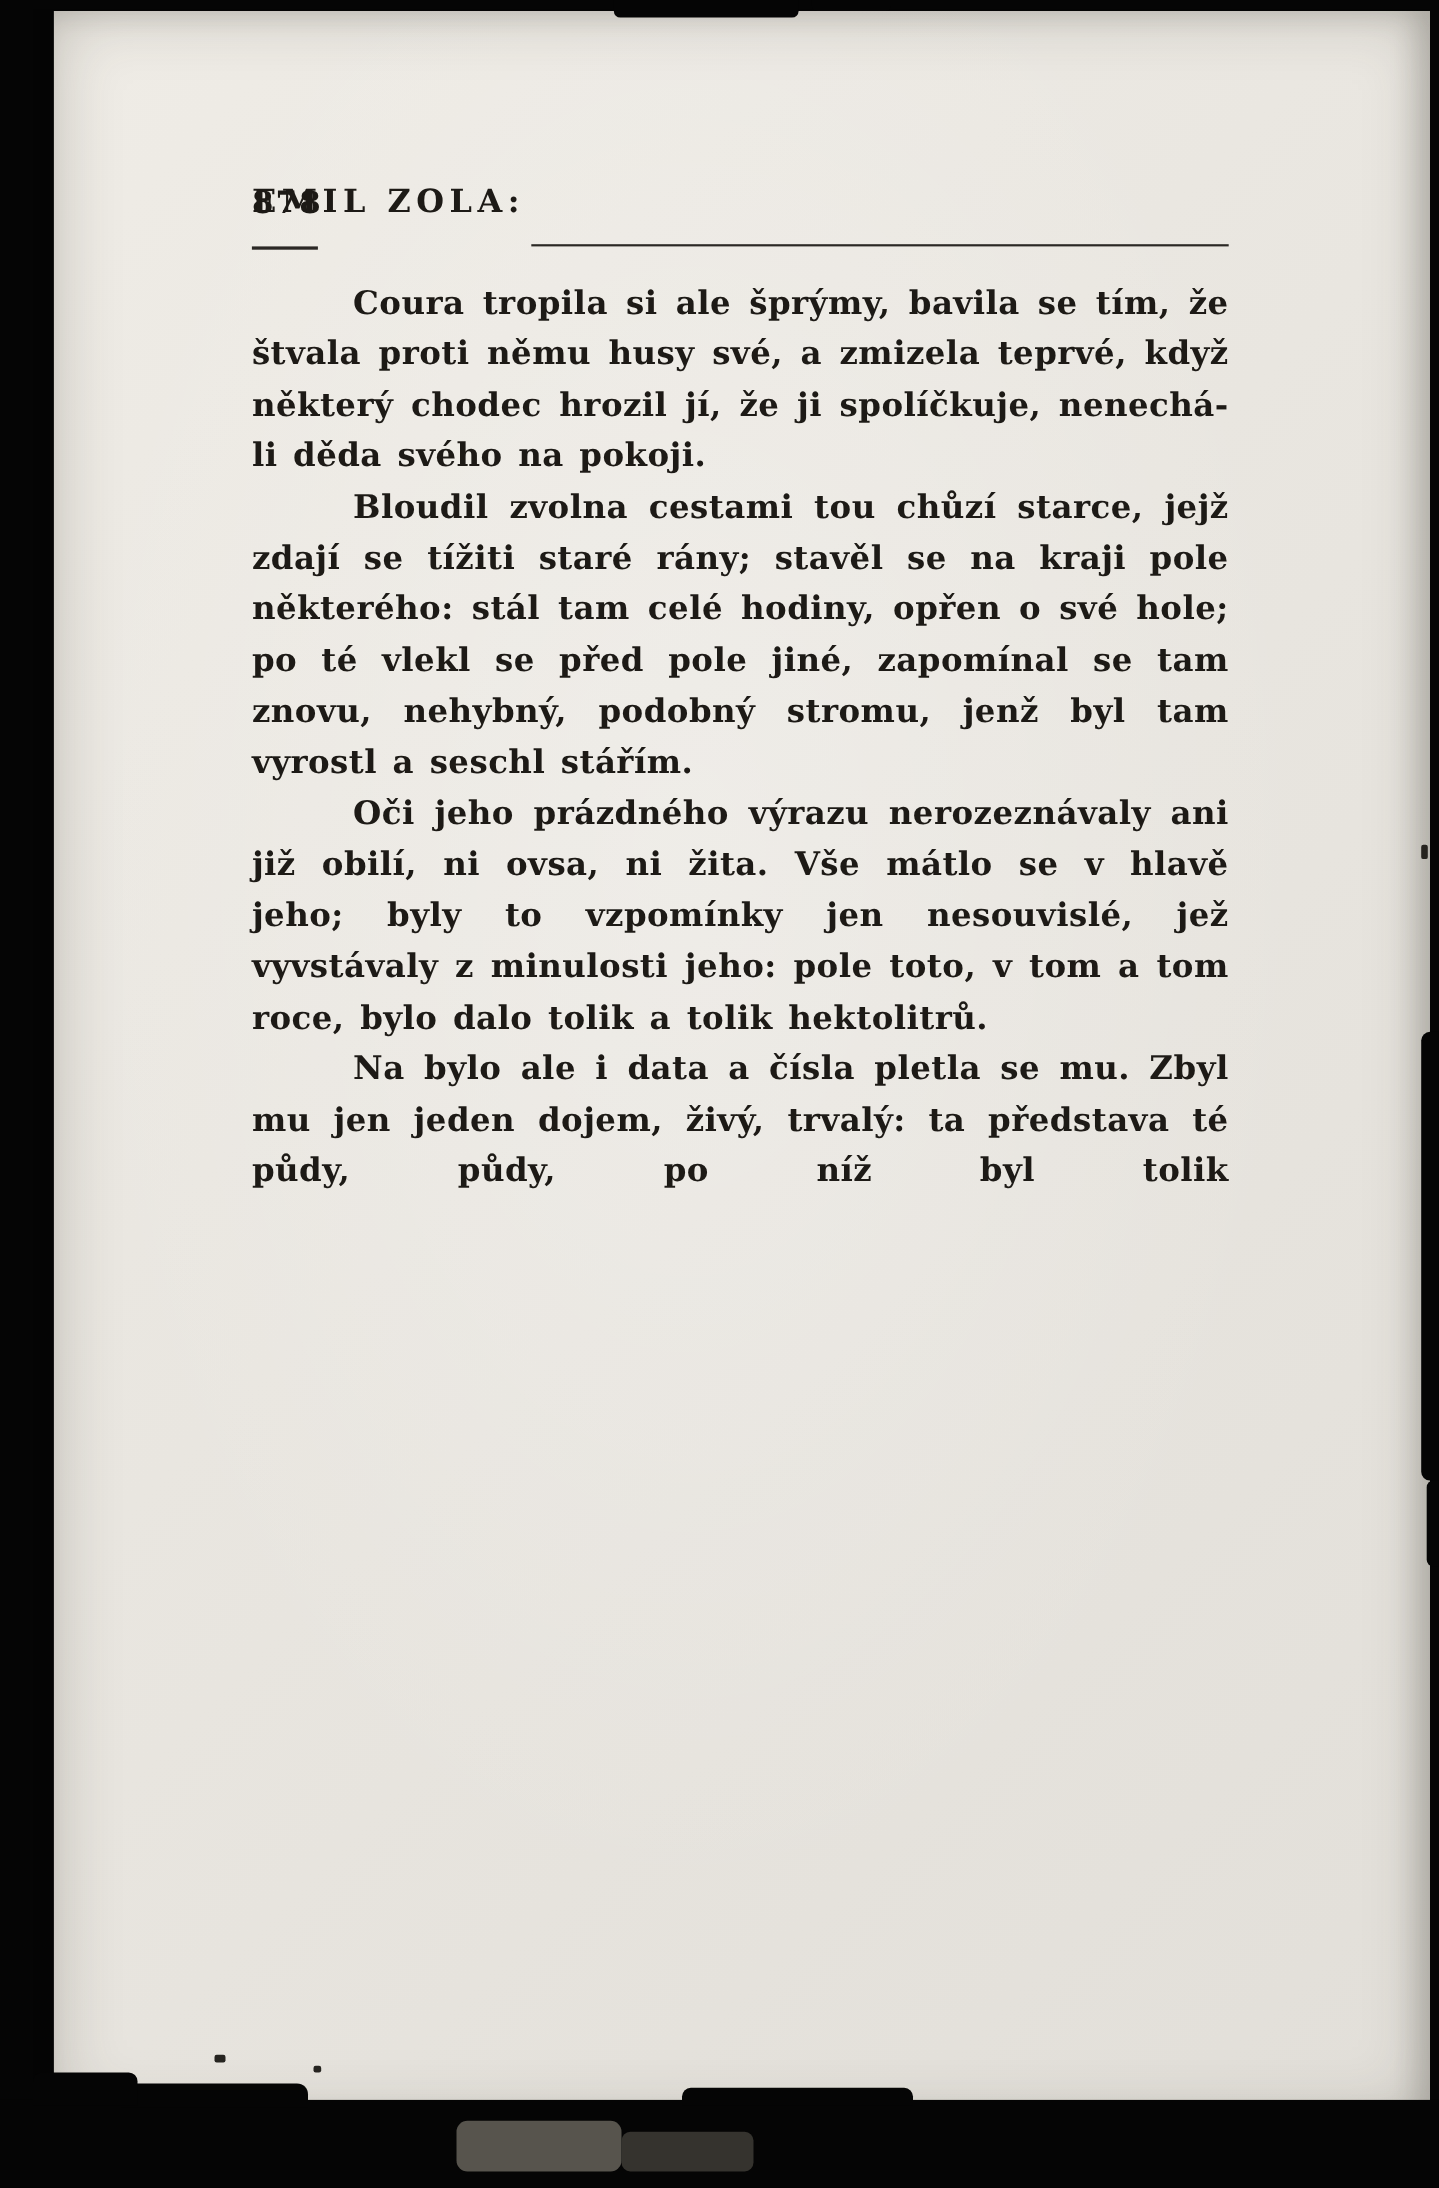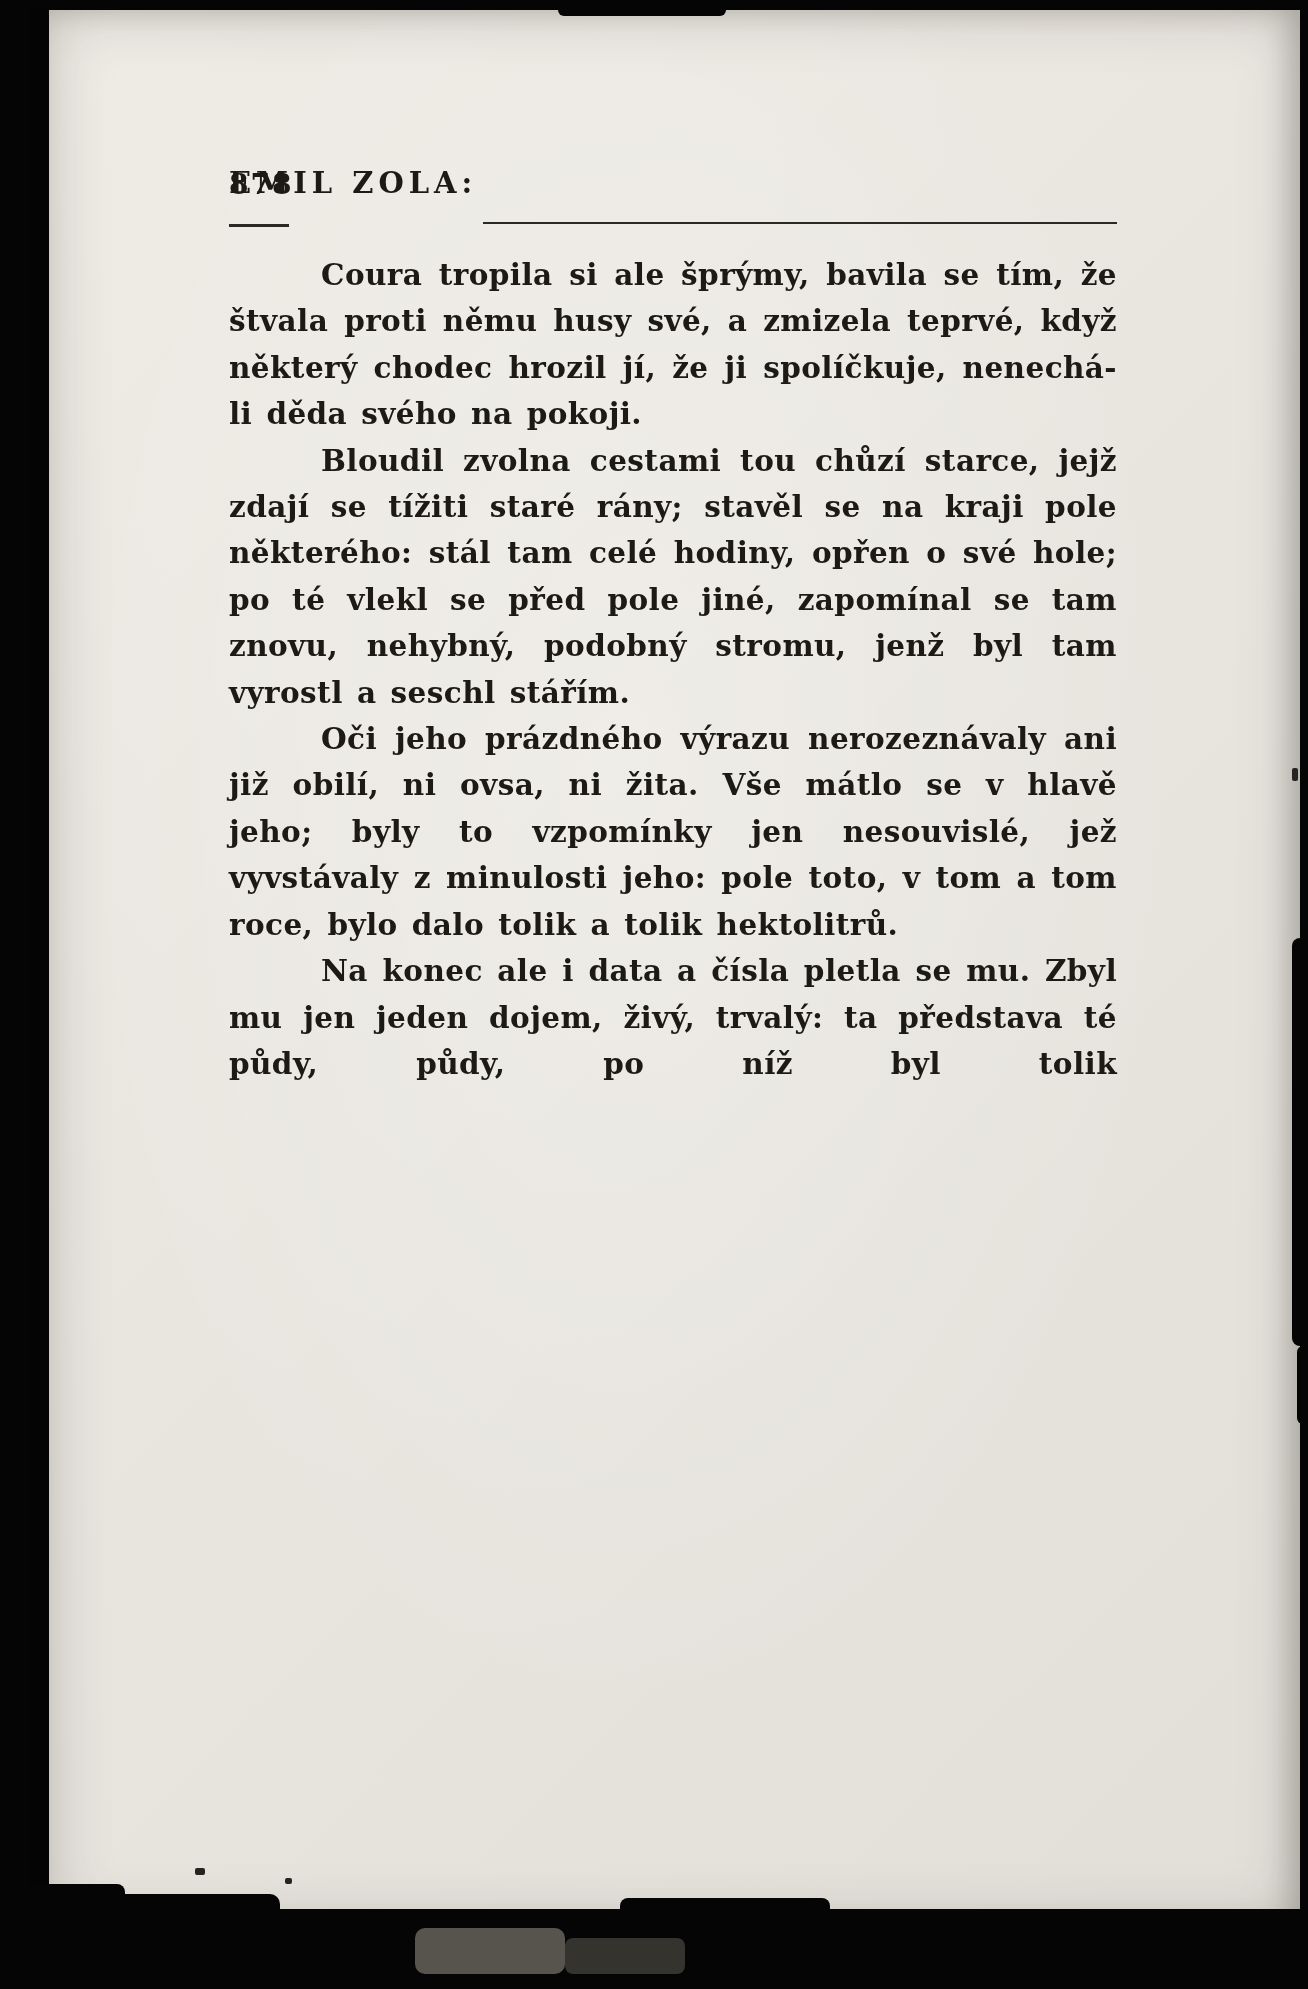--- a/index.html
+++ b/index.html
@@ -89,21 +89,21 @@
 
     <div class="running-title">EMIL ZOLA:</div>
 
     <div class="rule-short"></div>
     <div class="rule-long"></div>
 
     <div class="textblock">
       <p>Coura tropila si ale šprýmy, bavila se tím, že štvala proti němu husy své, a zmizela teprvé, když některý chodec hrozil jí, že ji spolíčkuje, nenechá-li děda svého na pokoji.</p>
       <p>Bloudil zvolna cestami tou chůzí starce, jejž zdají se tížiti staré rány; stavěl se na kraji pole některého: stál tam celé hodiny, opřen o své hole; po té vlekl se před pole jiné, zapomínal se tam znovu, nehybný, podobný stromu, jenž byl tam vyrostl a seschl stářím.</p>
       <p>Oči jeho prázdného výrazu nerozeznávaly ani již obilí, ni ovsa, ni žita. Vše mátlo se v hlavě jeho; byly to vzpomínky jen nesouvislé, jež vyvstávaly z minulosti jeho: pole toto, v tom a tom roce, bylo dalo tolik a tolik hektolitrů.</p>
-      <p class="justify-last">Na konec ale i data a čísla pletla se mu. Zbyl mu jen jeden dojem, živý, trvalý: ta představa té půdy, půdy, po níž byl tolik</p>
+      <p class="justify-last">Na bylo ale i data a čísla pletla se mu. Zbyl mu jen jeden dojem, živý, trvalý: ta představa té půdy, půdy, po níž byl tolik</p>
     </div>
 
     <span class="speck speck-1"></span>
     <span class="speck speck-2"></span>
     <span class="speck speck-3"></span>
     <span class="speck speck-4"></span>
   </div>
 
   <div class="art art-top-strip"></div>
   <div class="art art-top-blob1"></div>

